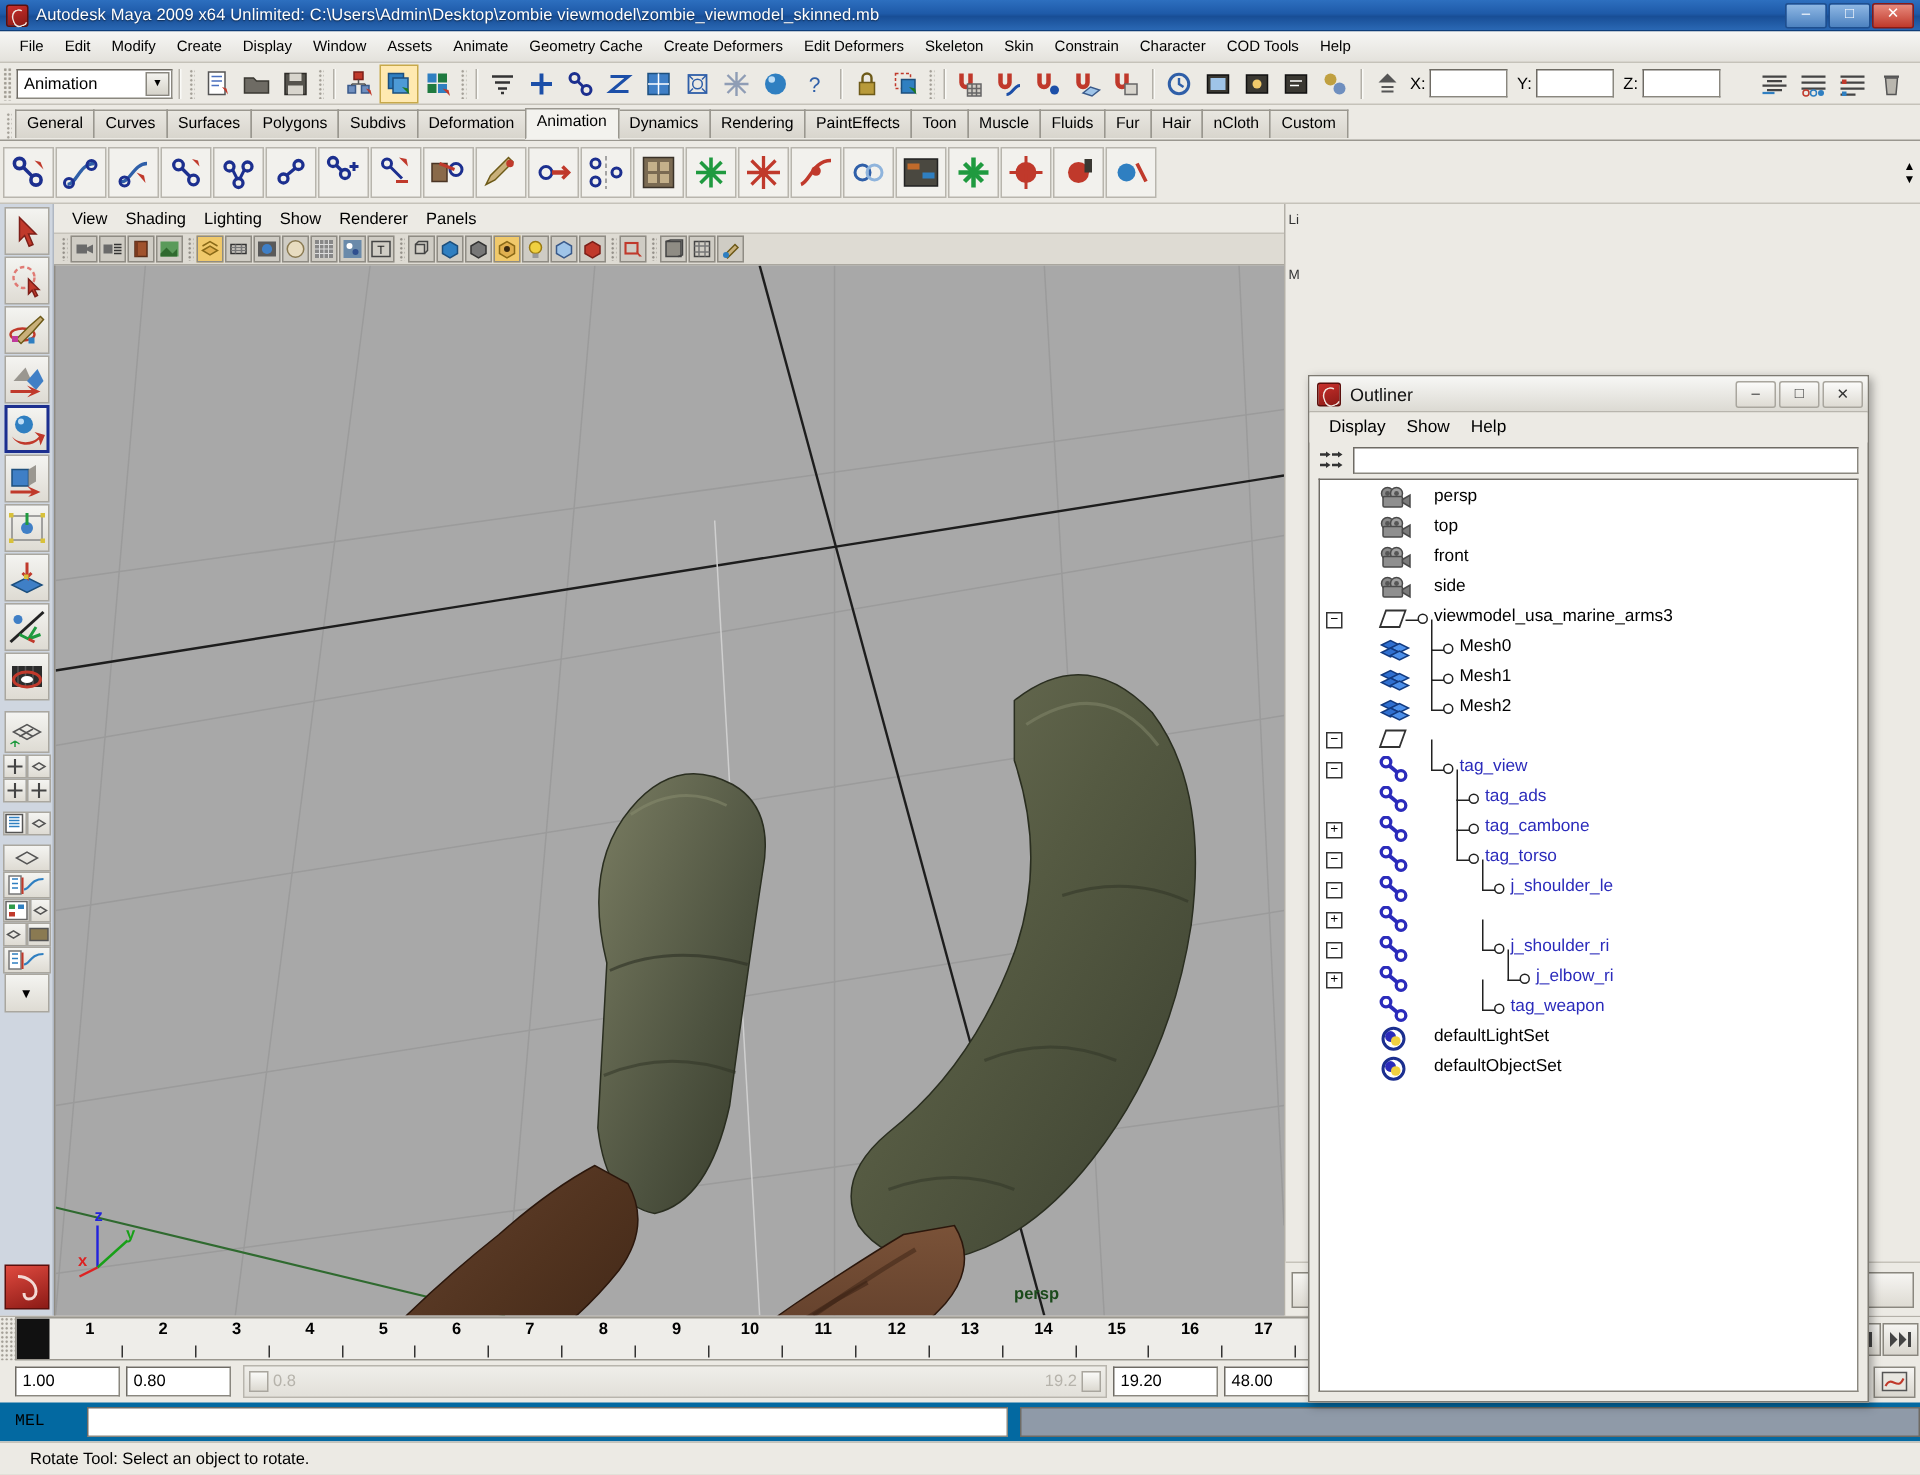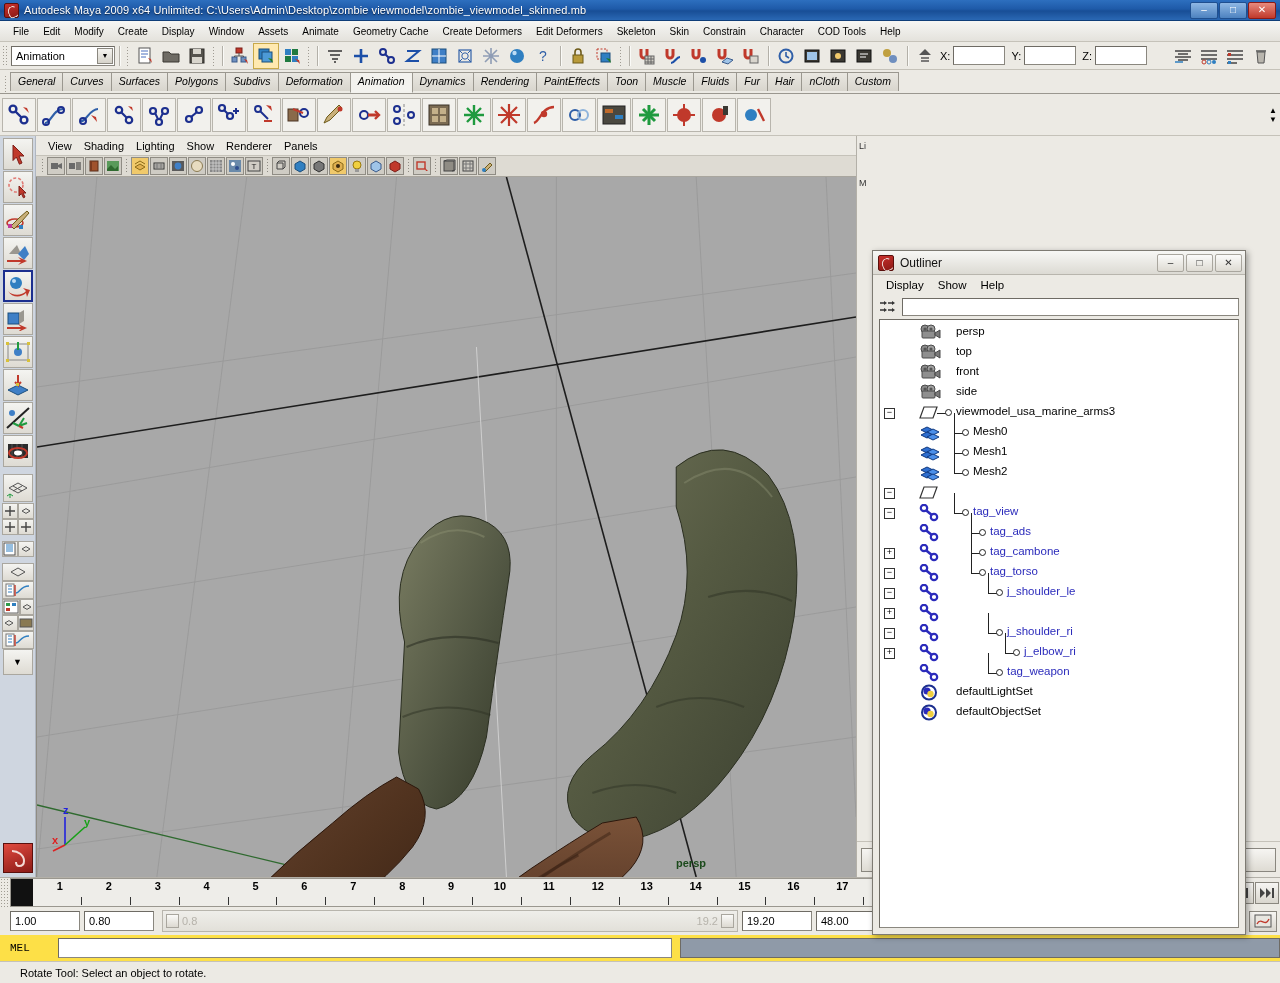--- a/index.html
+++ b/index.html
@@ -375,21 +375,21 @@
   .rg-combo{
     height:21px; background:#f0efeb;
     border:1px solid #8a877f; font-size:11px;
     display:flex;align-items:center;padding:0 6px;margin-right:3px;
     white-space:nowrap;
   }
 
   
   .melrow{
     flex:0 0 26px;height:26px;display:flex;align-items:center;
-    background:#fde047; padding-left:10px;
+    background:#0369a1; padding-left:10px;
   }
   .mel-lbl{ font-size:11px; font-family:"Liberation Mono",monospace; width:48px; }
   .mel-input{
     flex:1 1 auto;height:20px;background:#fff;
     border:1px solid #8a877f;border-top-color:#6e6b64;border-left-color:#6e6b64;
   }
   .mel-out{ width:600px; height:20px; background:#8f9aa8; border:1px solid #6e6b64; }
 
   
   .statusbar{
@@ -671,21 +671,21 @@
         <svg width="20" height="20" viewBox="0 0 20 20">
             <path d="M6 6h8l-1 11H7z" fill="#b9b6ae" stroke="#555"></path>
             <path d="M5 5h10" stroke="#555" stroke-width="1.5"></path>
           </svg>
       </div>
     </div>
   </div>
 
   <div class="shelfbar">
     <div class="tgrip" style="height:18px;"></div>
-    <div id="shelftabs" style="display:flex;align-items:flex-start;font-style:italic;">
+    <div id="shelftabs" style="display:flex;align-items:center;">
         <div class="shelf-tab">General</div>
         <div class="shelf-tab">Curves</div>
         <div class="shelf-tab">Surfaces</div>
         <div class="shelf-tab">Polygons</div>
         <div class="shelf-tab">Subdivs</div>
         <div class="shelf-tab">Deformation</div>
         <div class="shelf-tab active">Animation</div>
         <div class="shelf-tab">Dynamics</div>
         <div class="shelf-tab">Rendering</div>
         <div class="shelf-tab">PaintEffects</div>

